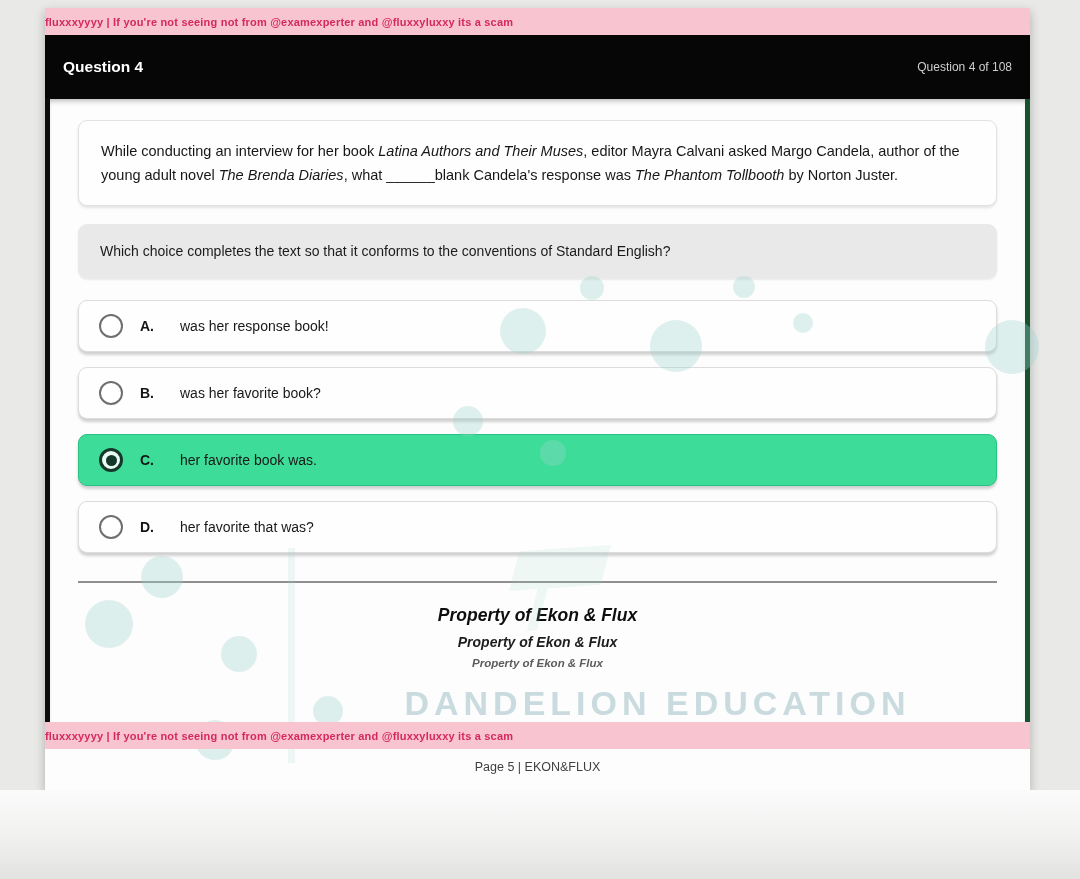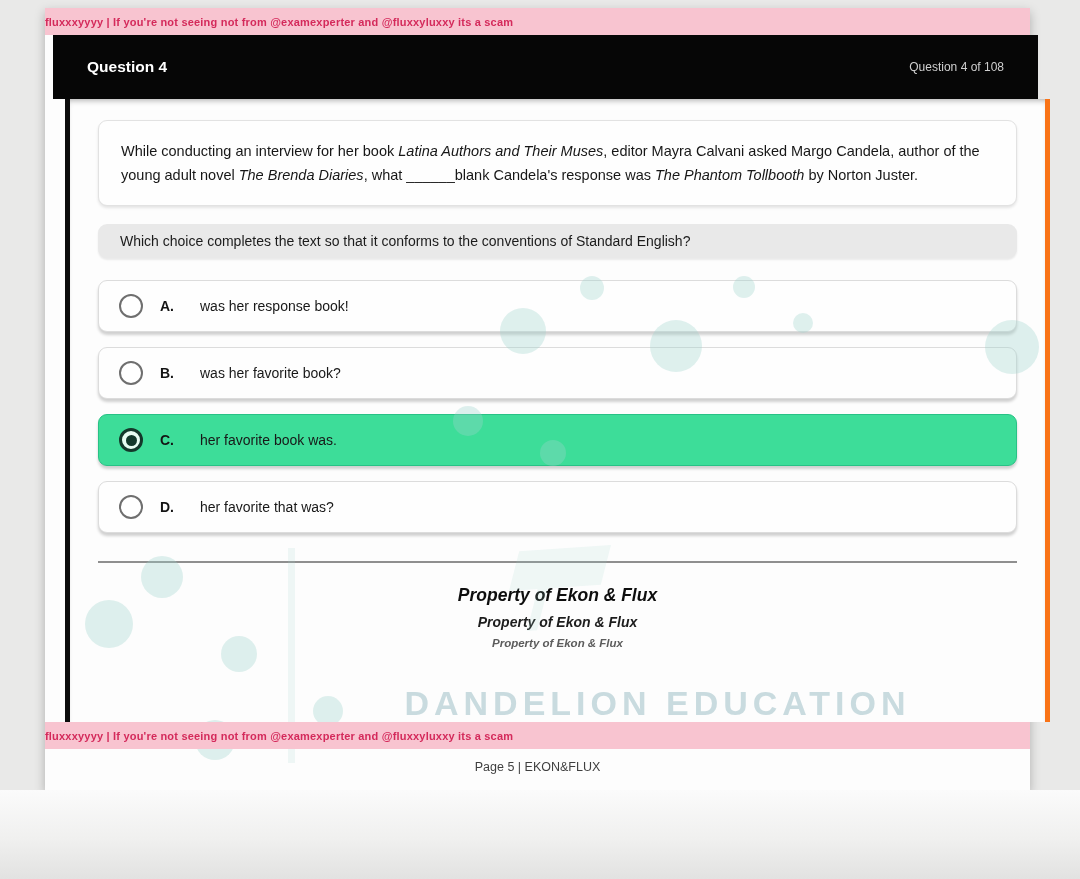--- a/index.html
+++ b/index.html
@@ -28,44 +28,43 @@
   .banner-top { top:0; }
   .banner-bottom { top:714px; }
   .banner-text {
     color:#d42a5b; font-size:11px; font-weight:bold; letter-spacing:0.2px;
   }
   
   .qheader {
     position:absolute; top:27px; left:0; width:100%; height:64px;
     background:#060606; color:#fff;
     display:flex; align-items:center; justify-content:space-between;
-    padding:0 34px; z-index:4;margin-left:8px;
+    padding:0 18px; z-index:4;
   }
   .qheader-title { font-size:15.5px; font-weight:bold; }
   .qheader-progress { font-size:12px; color:#cfcfcf; }
   
   .content {
     position:absolute; top:91px; left:0; width:100%; height:623px;
-    border-left:5px solid #0c0c0c; border-right:5px solid #f97316;
+    border-left:5px solid #0c0c0c; border-right:5px solid #14532d;
     background:#fdfdfd;
     padding:21px 28px 0 28px;
     box-shadow:inset 0 5px 6px -4px rgba(0,0,0,0.35);
-    margin-left:20px;
   }
   .passage-card {
     background:#fefefe;
     border:1px solid #e2e2e2; border-radius:9px;
     padding:18px 22px;
     font-size:14.5px; line-height:24px; color:#171717;
     box-shadow:0 2px 3px rgba(0,0,0,0.10);
   }
   .question-box {
     margin-top:18px;
     background:#e9e9e9; border-radius:9px;
-    padding:9px 22px;
+    padding:19px 22px;
     font-size:14px; color:#1b1b1b;
     box-shadow:0 2px 2px rgba(0,0,0,0.08);
   }
   .options { margin-top:22px; }
   .option-row {
     height:52px; margin-bottom:15px;
     background:#fefefe;
     border:1px solid #dcdcdc; border-radius:9px;
     display:flex; align-items:center;
     padding-left:20px;

